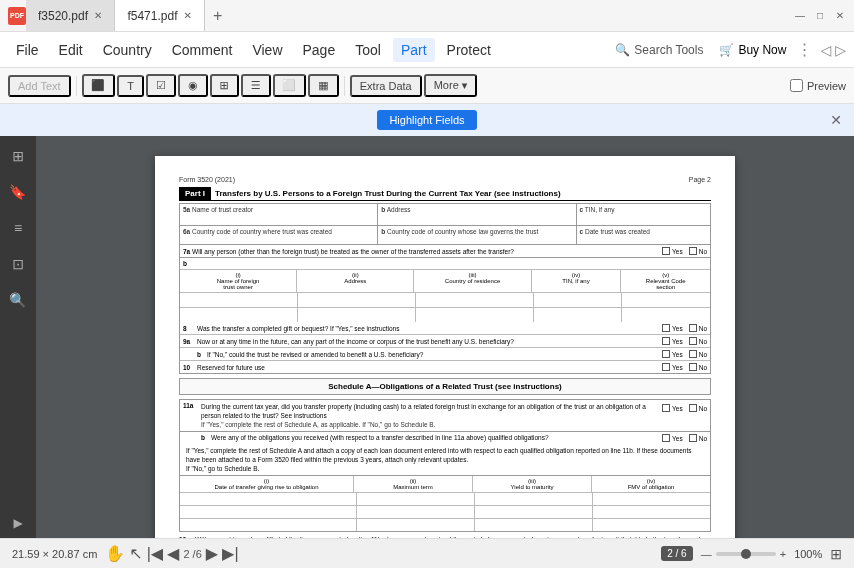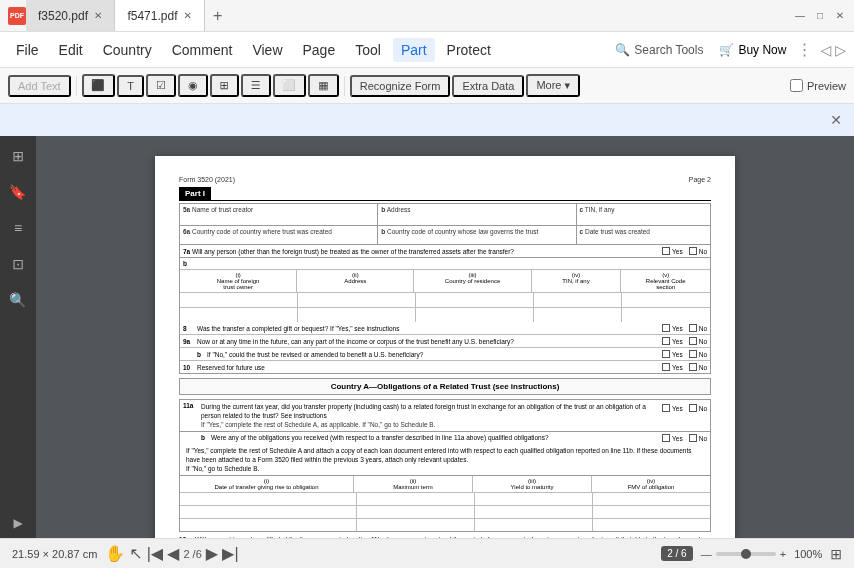--- a/index.html
+++ b/index.html
@@ -368,35 +368,33 @@
   <button class="toolbar-btn" title="Select Fields">⬛</button>
   <button class="toolbar-btn" title="Text Field">T</button>
   <button class="toolbar-btn" title="Checkbox">☑</button>
   <button class="toolbar-btn" title="Radio">◉</button>
   <button class="toolbar-btn" title="Combo">⊞</button>
   <button class="toolbar-btn" title="List">☰</button>
   <button class="toolbar-btn" title="Align">⬜</button>
   <button class="toolbar-btn" title="Barcode">▦</button>
   <div class="toolbar-separator"></div>
   <button class="toolbar-btn">
-    <span>Recognize Form</span>
-  </button>
-  <button class="toolbar-btn">
     <span>Extra Data</span>
   </button>
   <button class="toolbar-btn">
     <span>More ▾</span>
   </button>
   <div class="preview-toggle">
     <input type="checkbox" style="">
     <span>Preview</span>
   </div>
 </div>
 
 <div class="notification-bar">
+  <button class="highlight-btn">Highlight Fields</button>
   <span class="notif-close">✕</span>
 </div>
 
 <div class="main-content">
 
   <div class="left-panel">
     <div class="panel-icon">⊞</div>
     <div class="panel-icon">🔖</div>
     <div class="panel-icon">≡</div>
     <div class="panel-icon">⊡</div>
@@ -407,20 +405,24 @@
   <div class="doc-area">
     <div class="pdf-page">
 
       <div class="page-header">
         <span>Form 3520 (2021)</span>
         <span>Page 2</span>
       </div>
 
       <div class="part-title-row">
         <span class="part-header">Part I</span>
+        <span class="part-title-text">
+          <strong>Transfers by U.S. Persons to a Foreign Trust During the Current Tax Year</strong>
+          <span>(see instructions)</span>
+        </span>
       </div>
 
       <div style="display:flex;border:1px solid #999;border-bottom:none;">
         <div style="flex:3;border-right:1px solid #999;padding:2px 3px;min-height:20px;">
           <div style="font-size:6.5px;color:#333;"><strong>5a</strong> <span>Name of trust creator</span></div>
           <div style="height:10px;"></div>
         </div>
         <div style="flex:3;border-right:1px solid #999;padding:2px 3px;min-height:20px;">
           <div style="font-size:6.5px;color:#333;"><strong>b</strong> <span>Address</span></div>
         </div>
@@ -543,21 +545,21 @@
               </div>
             <div class="checkbox-item">
                 <span class="checkbox-box"></span>
                 <span style="font-size:6.5px;">No</span>
               </div>
           </div>
         </div>
       </div>
 
       <div class="schedule-header">
-        <span>Country A—Obligations of a Related Trust</span>
+        <span>Schedule A—Obligations of a Related Trust</span>
         <span>(see instructions)</span>
       </div>
 
       <div style="border:1px solid #999;border-bottom:none;">
         <div style="display:flex;padding:2px 3px;">
           <span style="font-size:6.5px;width:18px;font-weight:bold;">11a</span>
           <div style="flex:1;">
             <span style="font-size:6.5px;line-height:1.4;">During the current tax year, did you transfer property (including cash) to a related foreign trust in exchange for an obligation of the trust or an obligation of a person related to the trust? See instructions</span>
             <br>
             <span style="font-size:6.5px;color:#333;">If "Yes," complete the rest of Schedule A, as applicable. If "No," go to Schedule B.</span>

